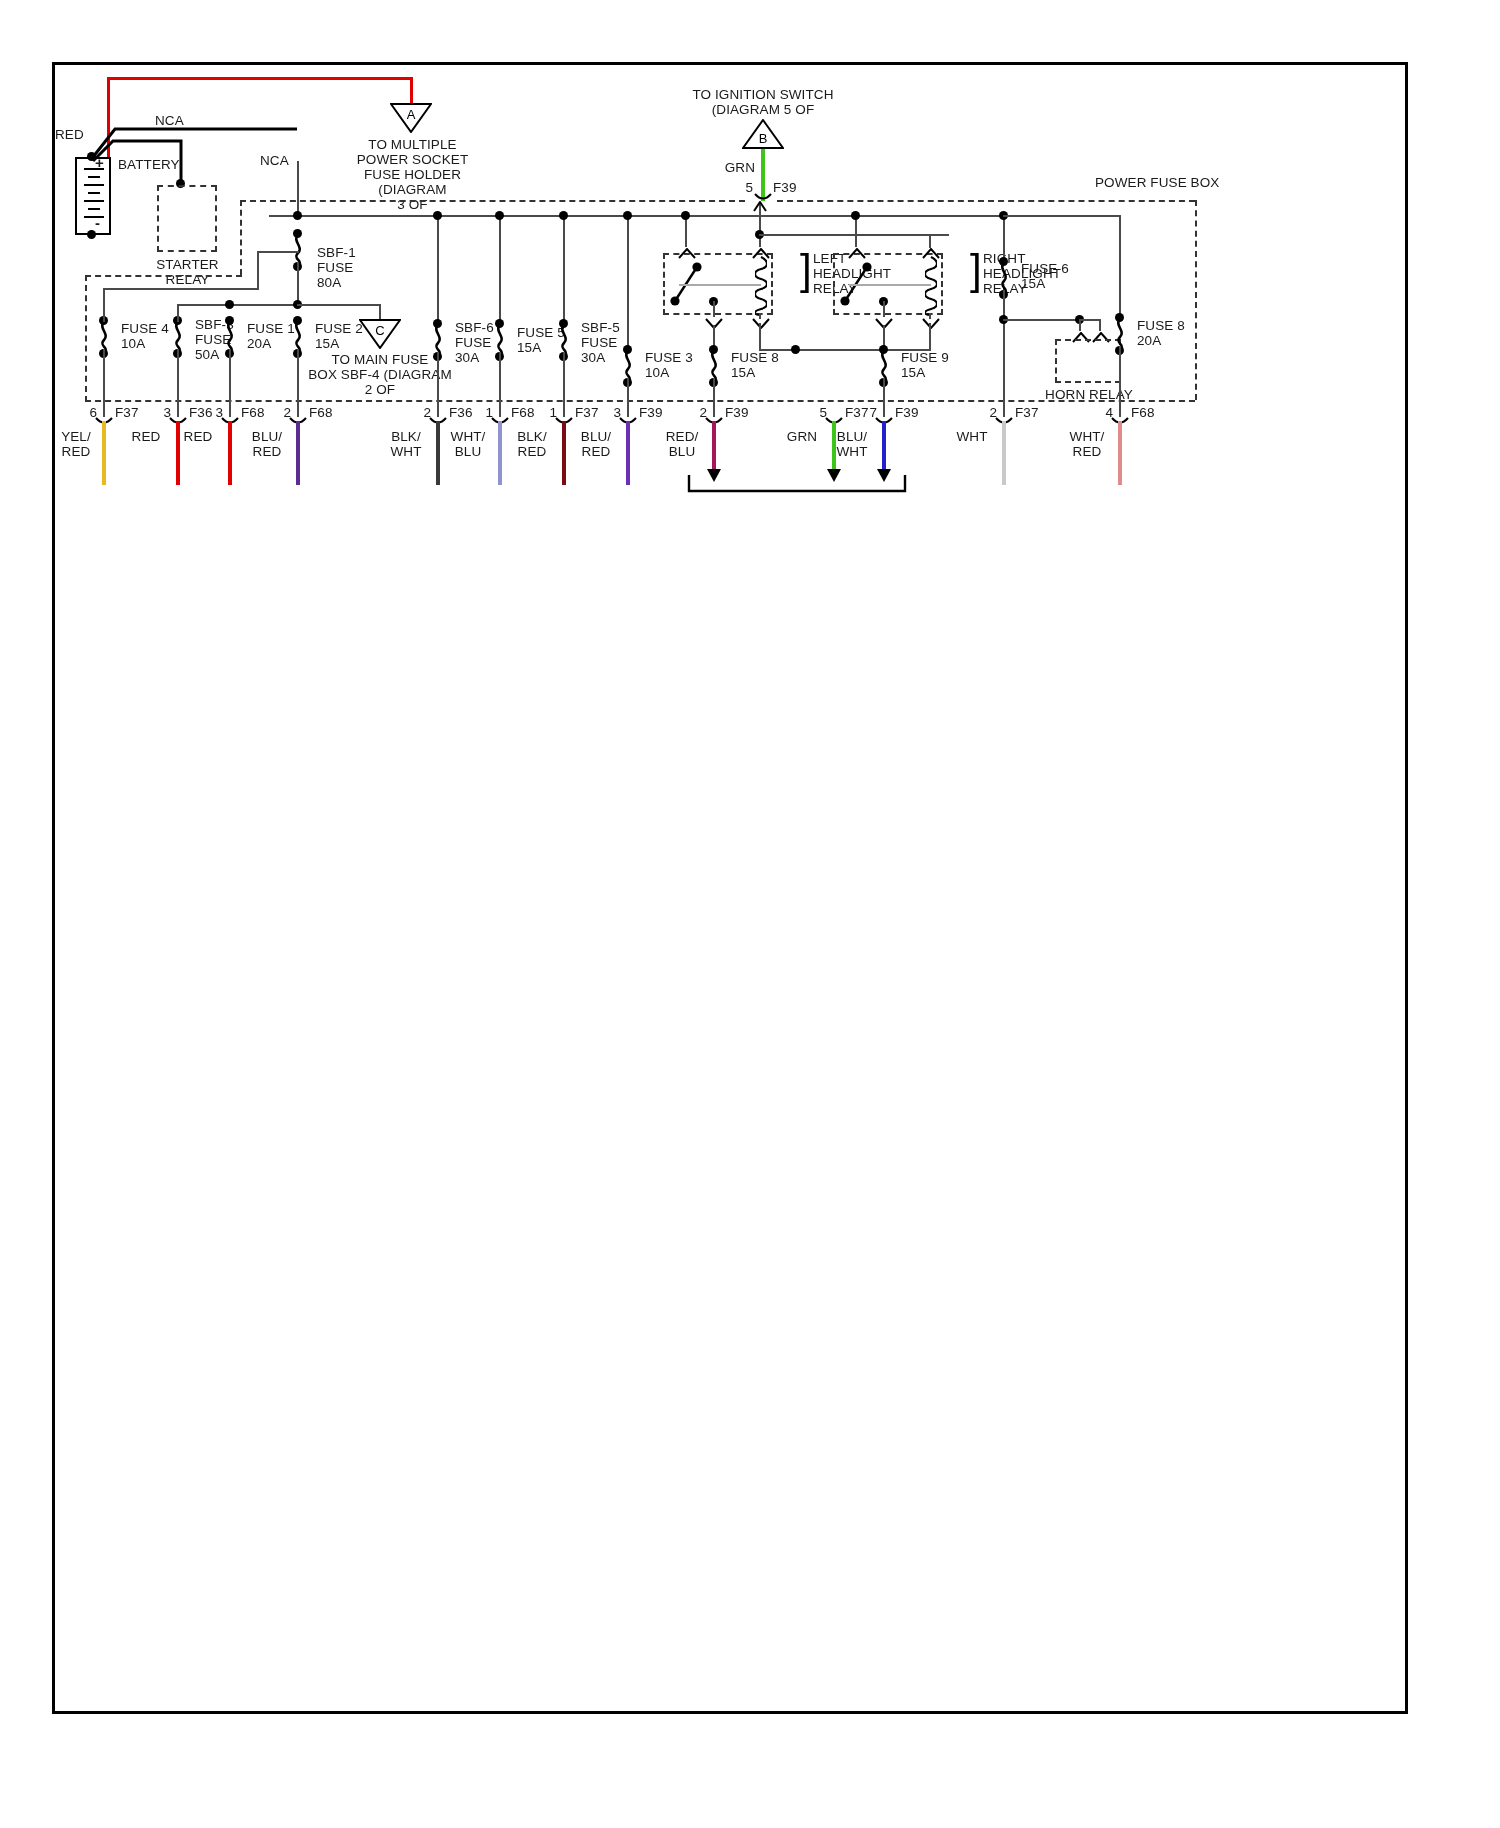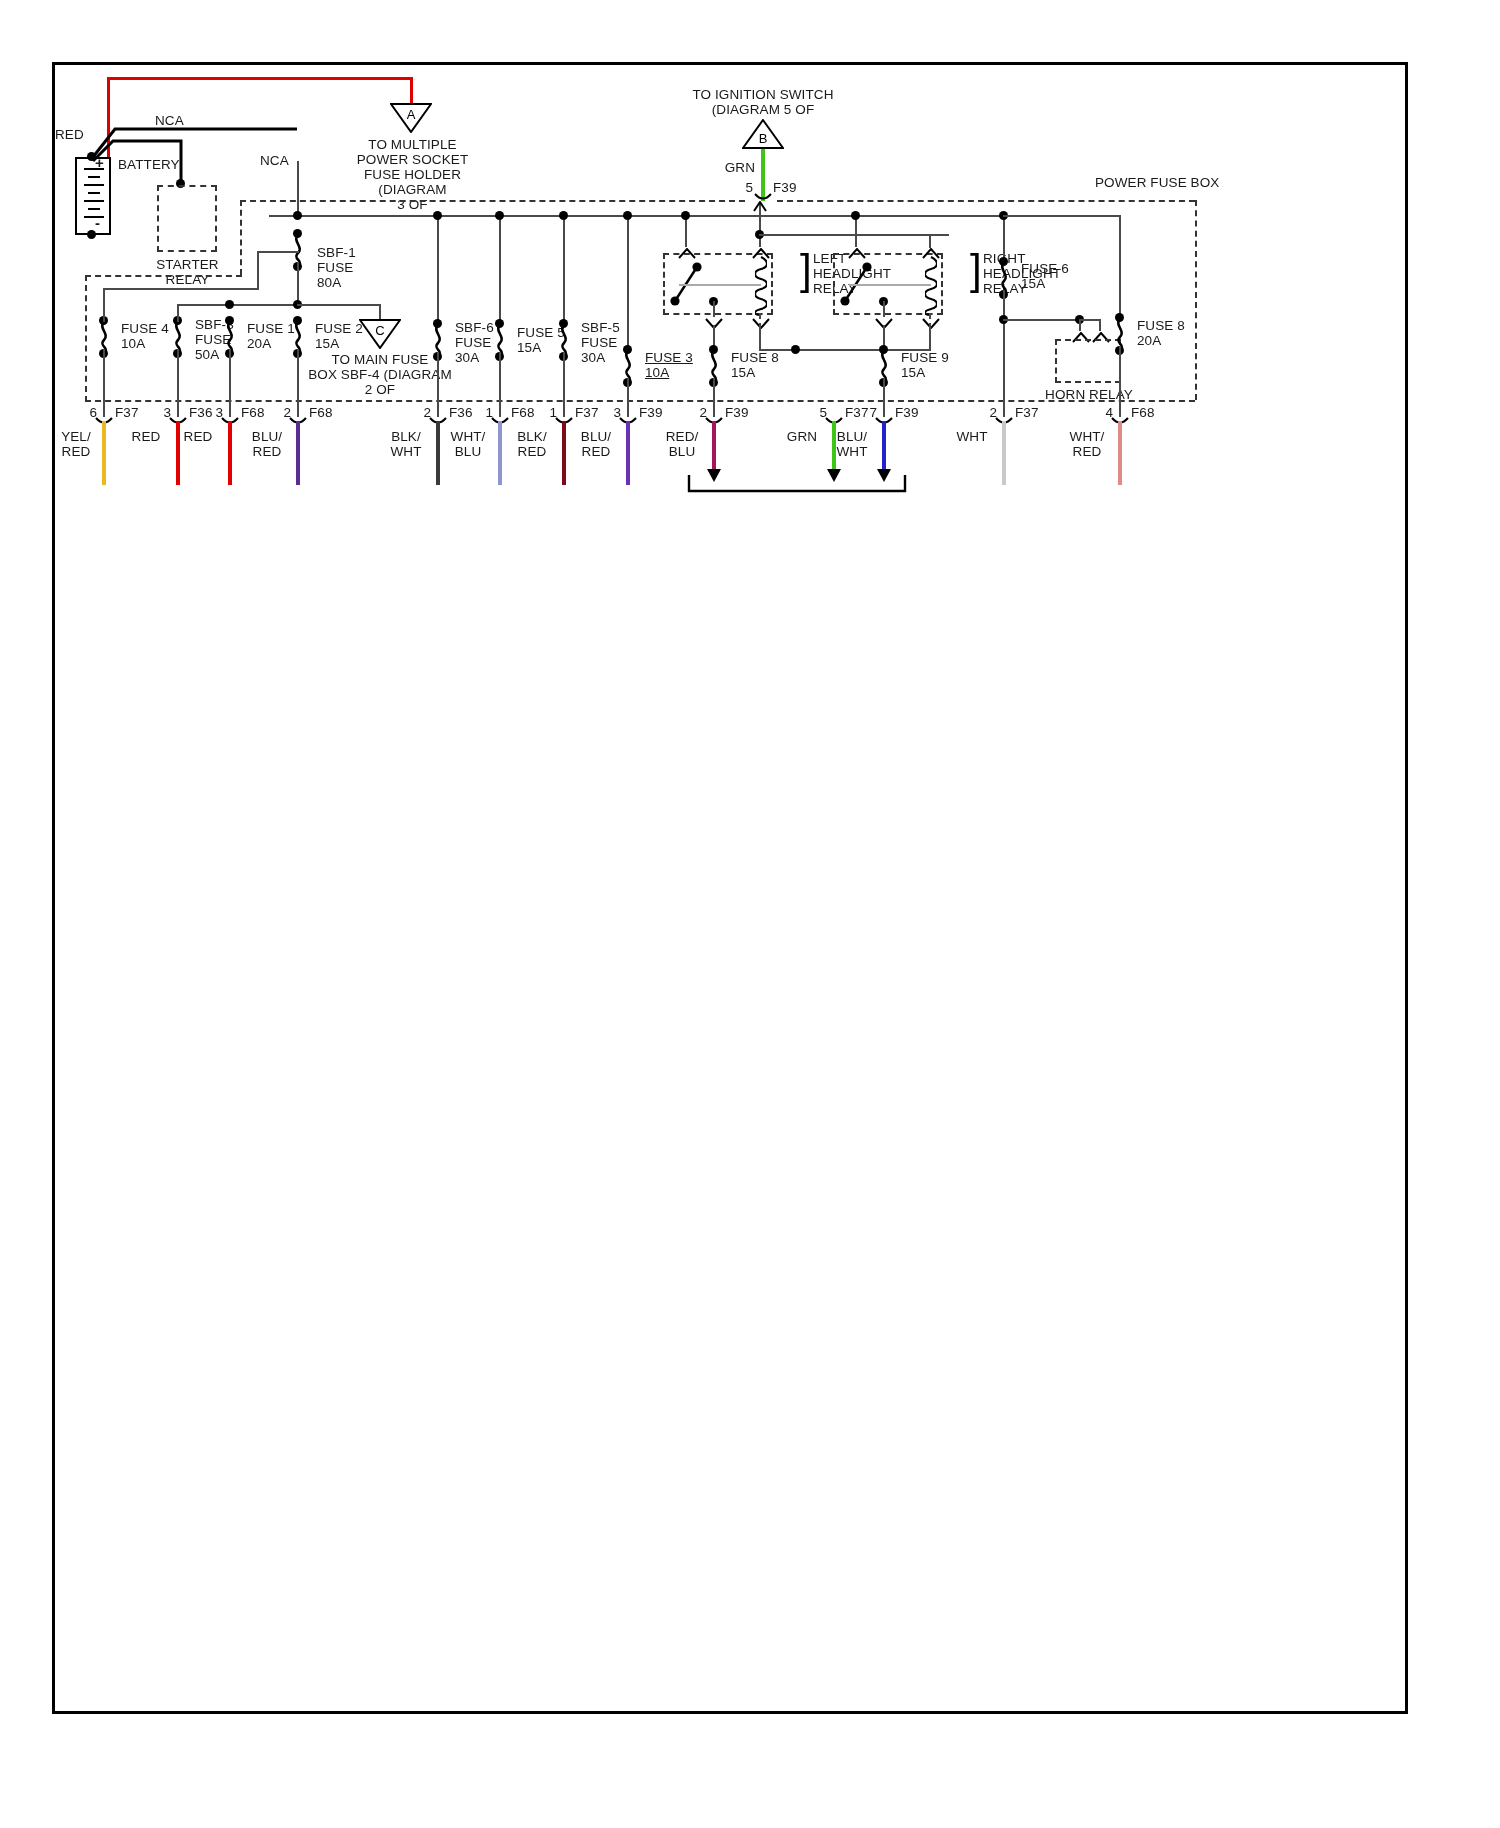--- a/index.html
+++ b/index.html
@@ -344,21 +344,21 @@
 
     <div class="wire v thin" style="left:572px;top:150px;height:136px;"></div>
     <div class="dot" style="left:568px;top:146px;"></div>
     <div class="fuse" style="left:566px;top:284px;">
       <svg width="14" height="34">
           <path d="M7,2 C1,8 13,14 7,20 C1,26 13,28 7,32" fill="none" stroke="#000" stroke-width="2.6"></path>
         </svg>
     </div>
     <div class="dot" style="left:568px;top:280px;"></div>
     <div class="dot" style="left:568px;top:313px;"></div>
-    <div class="lbl" style="left:590px;top:285px;white-space:pre-line;text-decoration:underline;">FUSE 3
+    <div class="lbl" style="left:590px;top:285px;white-space:pre-line;">FUSE 3
 10A</div>
     <div class="wire v thin" style="left:572px;top:313px;height:39px;"></div>
 
     <div class="dashbox" style="left:608px;top:188px;width:110px;height:62px;"></div>
     <div class="lbl" style="left:758px;top:186px;white-space:pre-line;">LEFT
 HEADLIGHT
 RELAY</div>
     <div class="lbl" style="left:745px;top:184px;font-size:42px;line-height:42px;color:#000;">]</div>
 
     <div class="wire v thin" style="left:630px;top:150px;height:32px;"></div>

